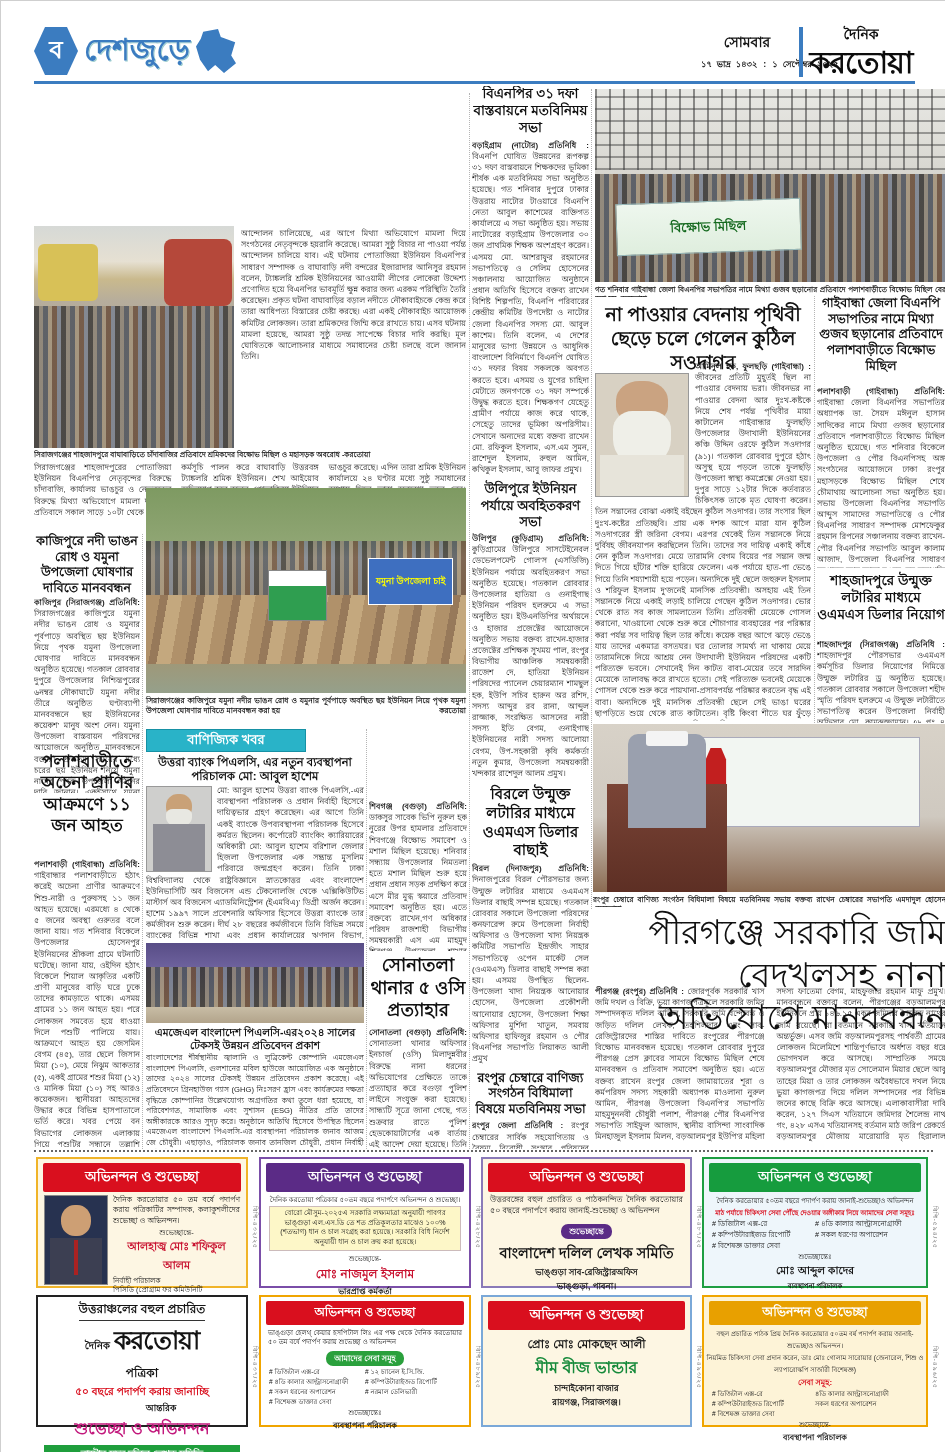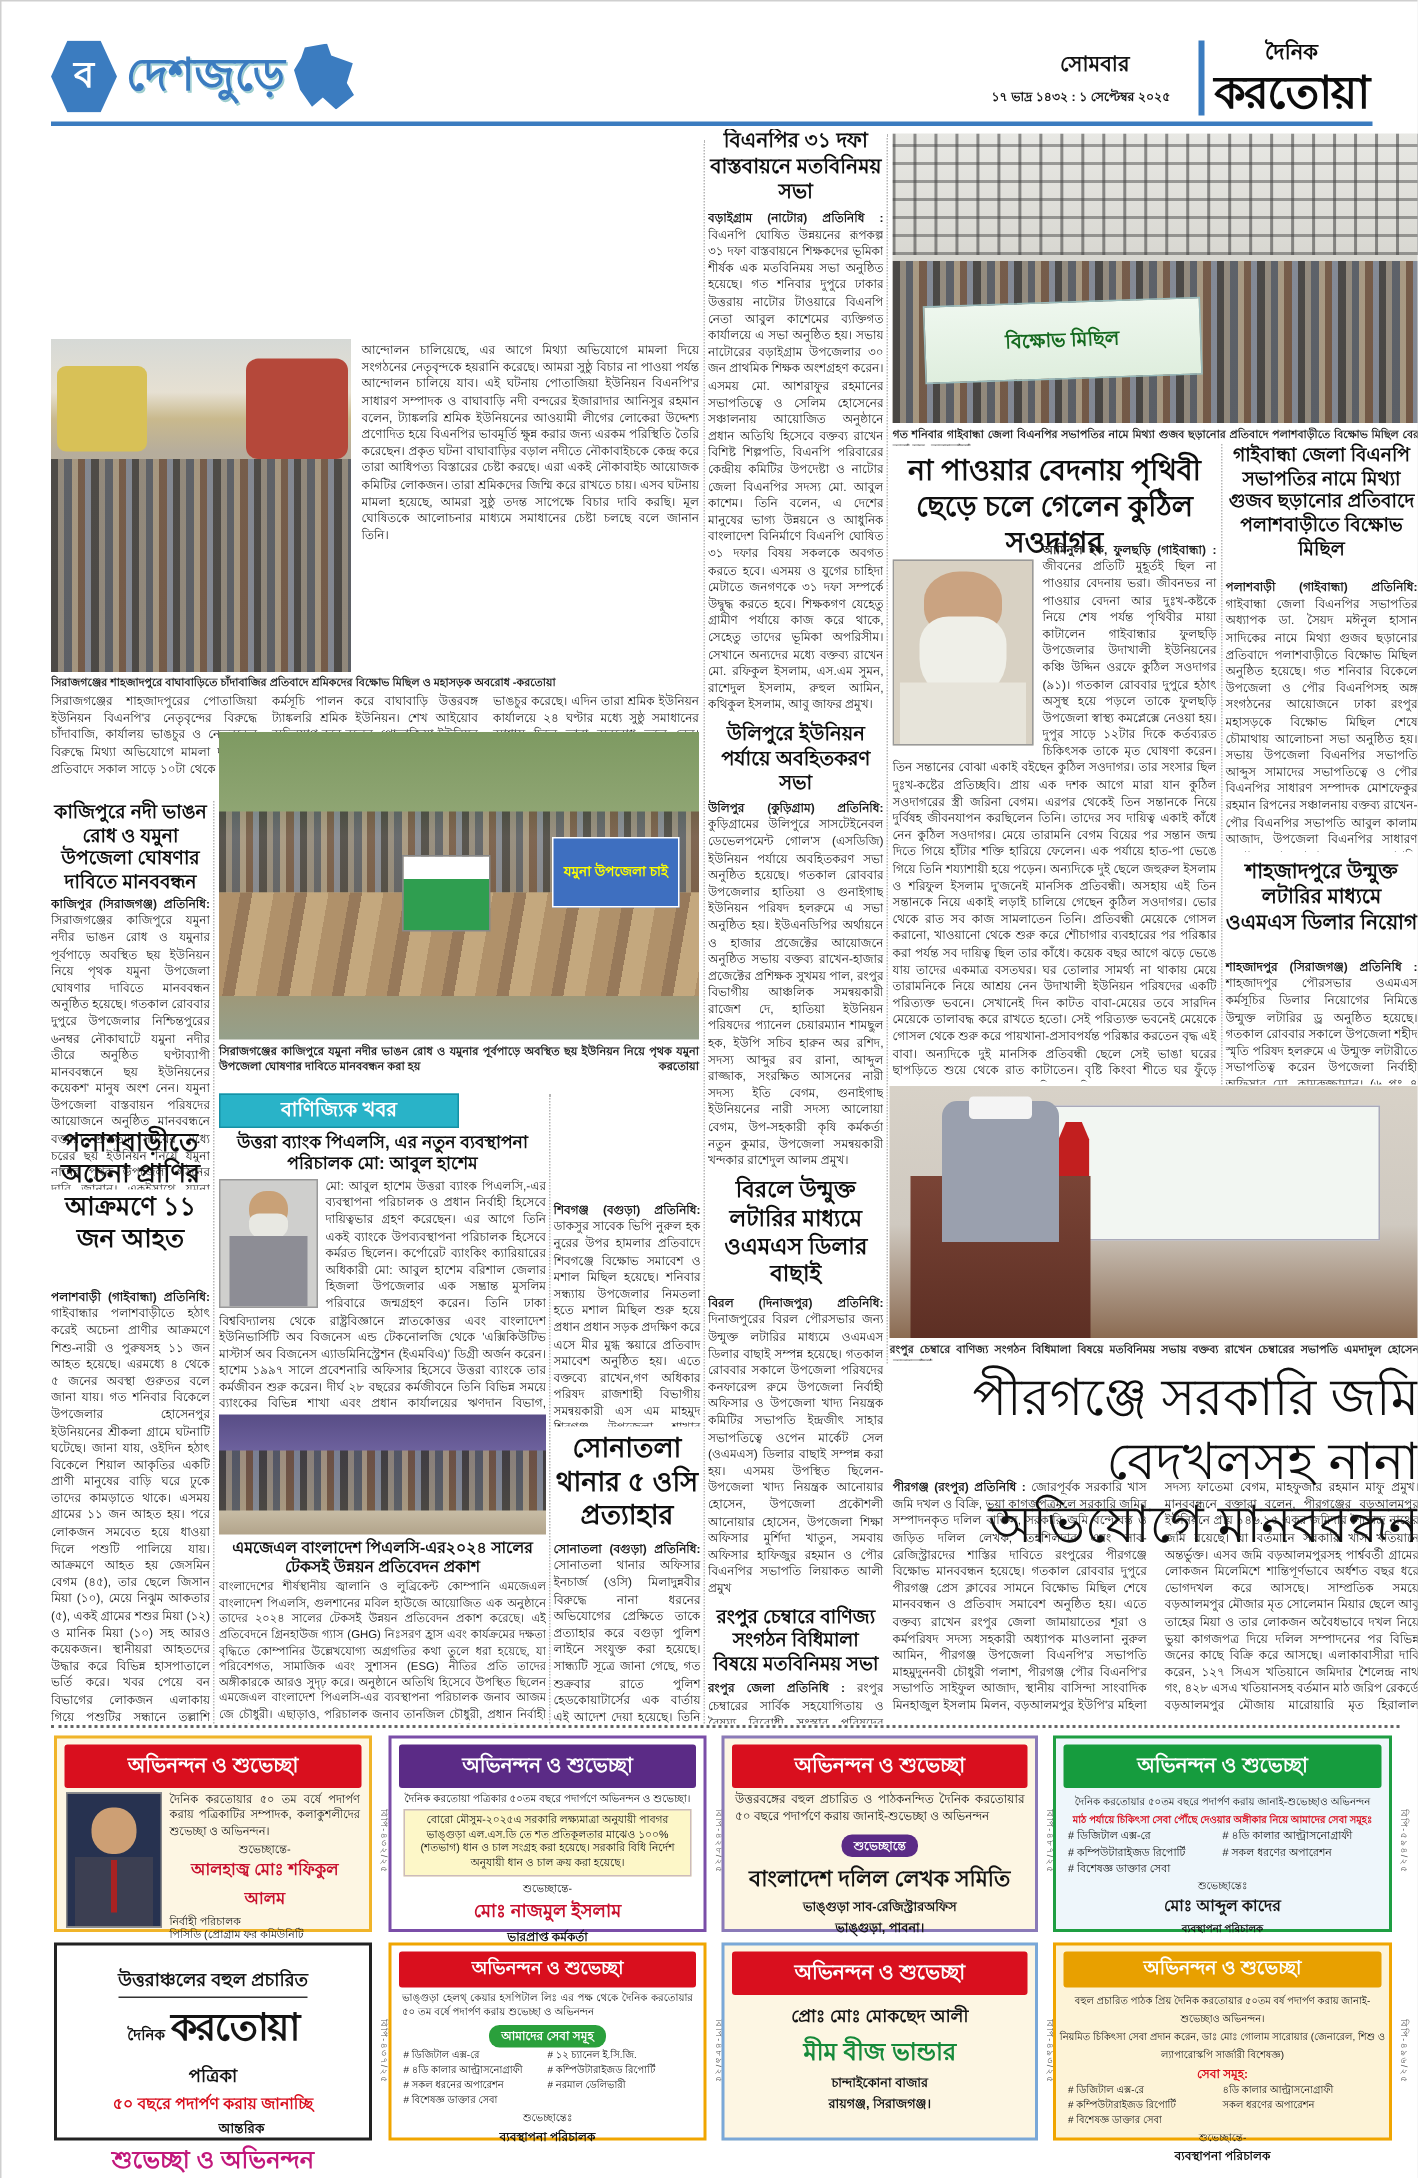--- a/index.html
+++ b/index.html
@@ -66,21 +66,21 @@
 </head>
 <body>
 
 <div id="page">
 
   <div class="abs" style="left:33px;top:22px;width:240px;height:56px;display:flex;align-items:center;gap:6px;">
     <div style="width:44px;height:48px;background:#3b7cc0;clip-path:polygon(25% 0,75% 0,100% 50%,75% 100%,25% 100%,0 50%);display:flex;align-items:center;justify-content:center;color:#fff;font-weight:900;font-size:24px;">ব</div>
     <div class="brandblue" style="font-size:30px;font-weight:900;text-shadow:0 0 1px #fff,1px 1px 0 #9cc;">দেশজুড়ে</div>
     <div style="width:40px;height:44px;background:#3b7cc0;clip-path:polygon(18% 6%,55% 0,62% 18%,98% 30%,88% 60%,100% 78%,70% 100%,48% 82%,30% 96%,10% 70%,0 40%,12% 22%);"></div>
   </div>
-  <div class="abs" style="left:660px;top:30px;width:92px;text-align:right;">
+  <div class="abs" style="left:700px;top:30px;width:92px;text-align:center;font-family:Liberation Mono, monospace;">
     <div style="font-size:14px;font-weight:800;">সোমবার</div>
     <div style="font-size:8.3px;font-weight:700;margin-top:3px;white-space:nowrap;">১৭ ভাদ্র ১৪৩২ : ১ সেপ্টেম্বর ২০২৫</div>
   </div>
   <div class="abs" style="left:798px;top:26px;width:4px;height:50px;background:#3b7cc0;"></div>
   <div class="abs" style="left:806px;top:22px;width:108px;text-align:center;">
     <div class="mast" style="font-size:14px;">দৈনিক</div>
     <div class="mast" style="font-size:30px;letter-spacing:-1px;line-height:1.05;">করতোয়া</div>
   </div>
   <div class="abs" style="left:33px;top:80px;width:881px;height:3px;background:#3b7cc0;"></div>
 
@@ -275,21 +275,21 @@
     </div>
     <div class="adc" style="font-size:6.8px;">শুভেচ্ছান্তেঃ</div>
     <div class="adc" style="font-weight:800;font-size:10.5px;">মোঃ আব্দুল কাদের</div>
     <div class="adrole" style="font-size:6.8px;">ব্যবস্থাপনা পরিচালক</div>
     <div class="adorg-r">জান্নাত ক্লিনিক এন্ড ডায়াগনষ্টিক সেন্টার</div>
     <div class="adc" style="font-size:6.6px;">মাস্টার পাড়া, ভাঙ্গুড়া,পাবনা। মোবাঃ ০১৩৪২-৮৪৪৫৩৪</div>
   </div>
   <div class="vcode" style="left:929px;top:1205px;">বিপি-৫৯৪/২৫</div>
 
   <div class="ad" style="left:35px;top:1294px;width:212px;height:132px;border:2px solid #222;background:#fff;align-items:center;">
-    <div style="font-size:12px;font-weight:800;border-bottom:1px solid #333;margin-top:14px;">উত্তরাঞ্চলের বহুল প্রচারিত</div>
+    <div style="font-size:12px;font-weight:800;border-bottom:1px solid #333;margin-top:3px;">উত্তরাঞ্চলের বহুল প্রচারিত</div>
     <div style="display:flex;align-items:baseline;gap:4px;">
       <span style="font-size:10px;font-weight:900;">দৈনিক</span>
       <span style="font-size:25px;font-weight:900;letter-spacing:-1px;">করতোয়া</span>
     </div>
     <div style="font-size:12px;font-weight:700;">পত্রিকা</div>
     <div style="font-size:10.5px;font-weight:800;color:#d90f1e;">৫০ বছরে পদার্পণ করায় জানাচ্ছি</div>
     <div style="font-size:9px;font-weight:700;margin-left:38px;">আন্তরিক</div>
     <div style="font-size:16px;font-weight:900;color:#c2187c;">শুভেচ্ছা ও অভিনন্দন</div>
     <div style="background:#1f9e3c;color:#fff;font-weight:800;font-size:9.5px;text-align:center;width:94%;padding:2px 0;margin-top:2px;">
       <div>নাটোর সদর দলিল লেখক সমিতি</div>

